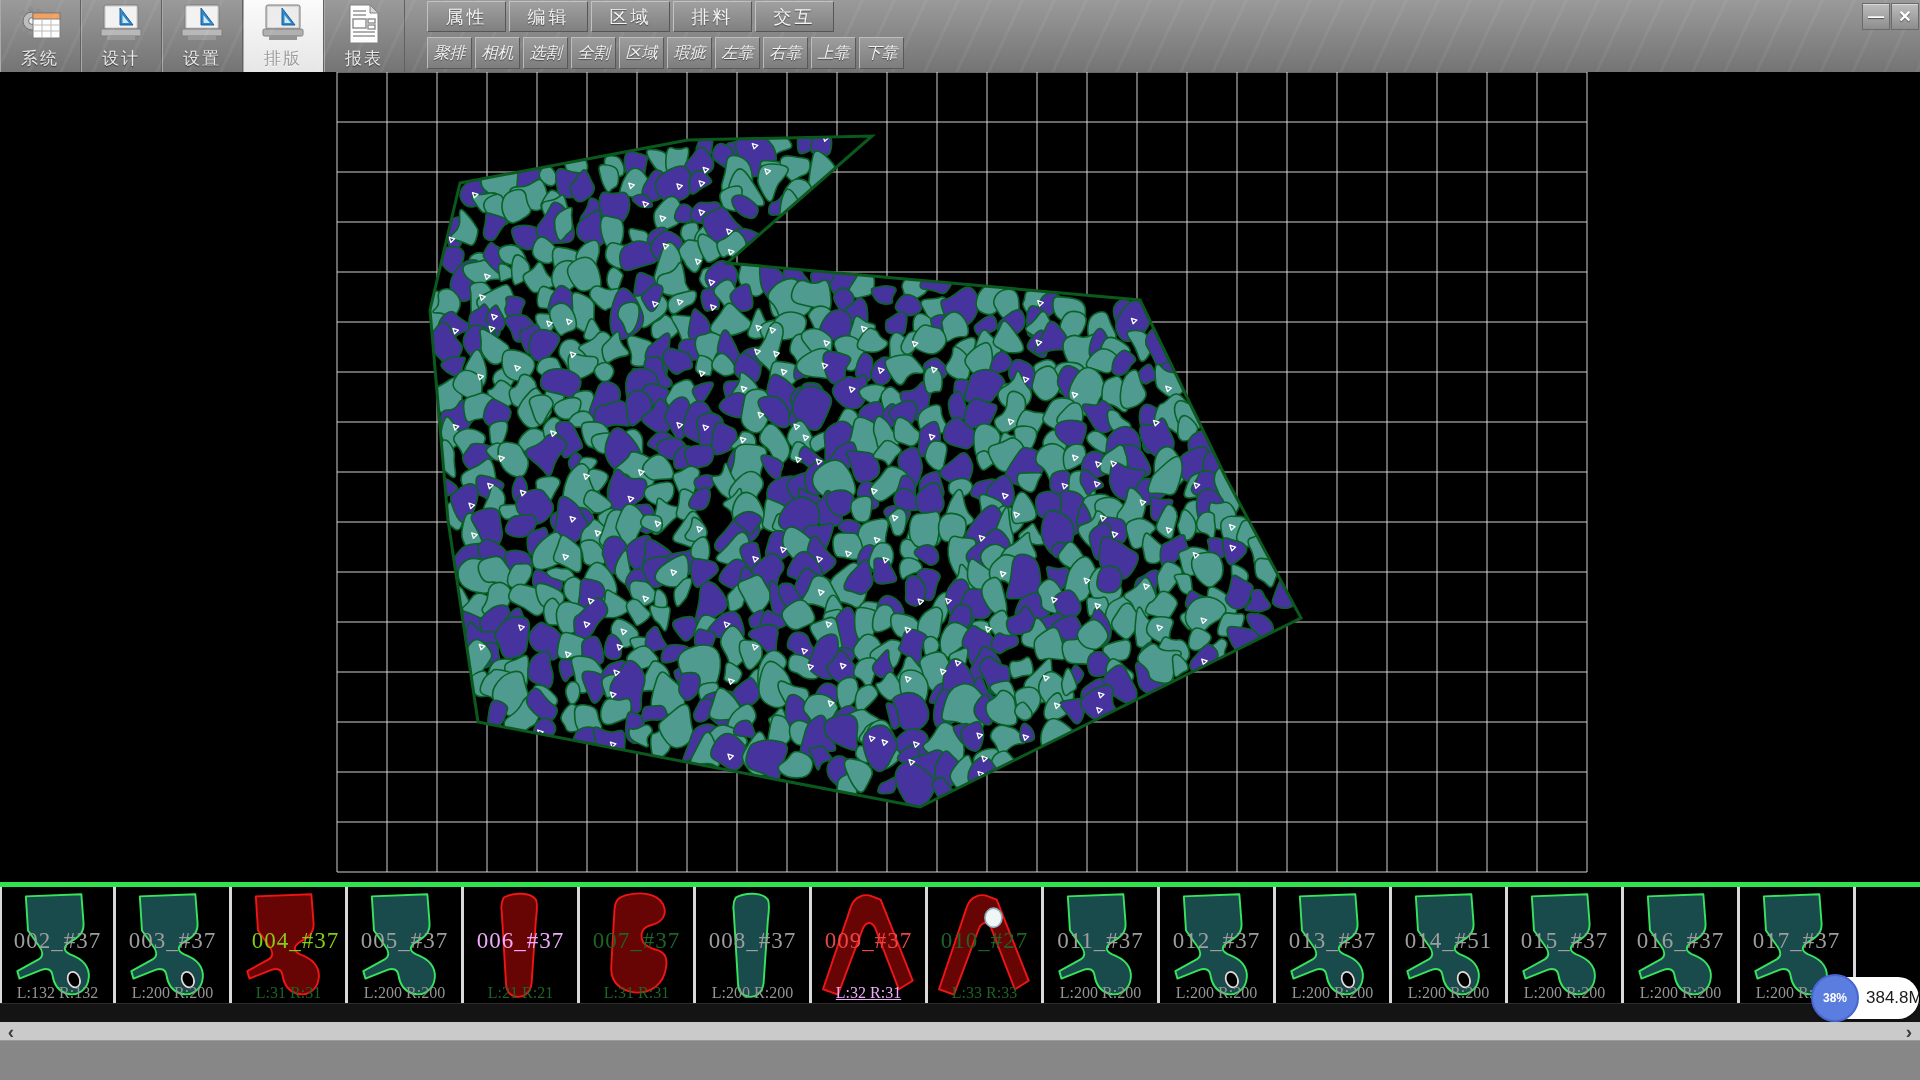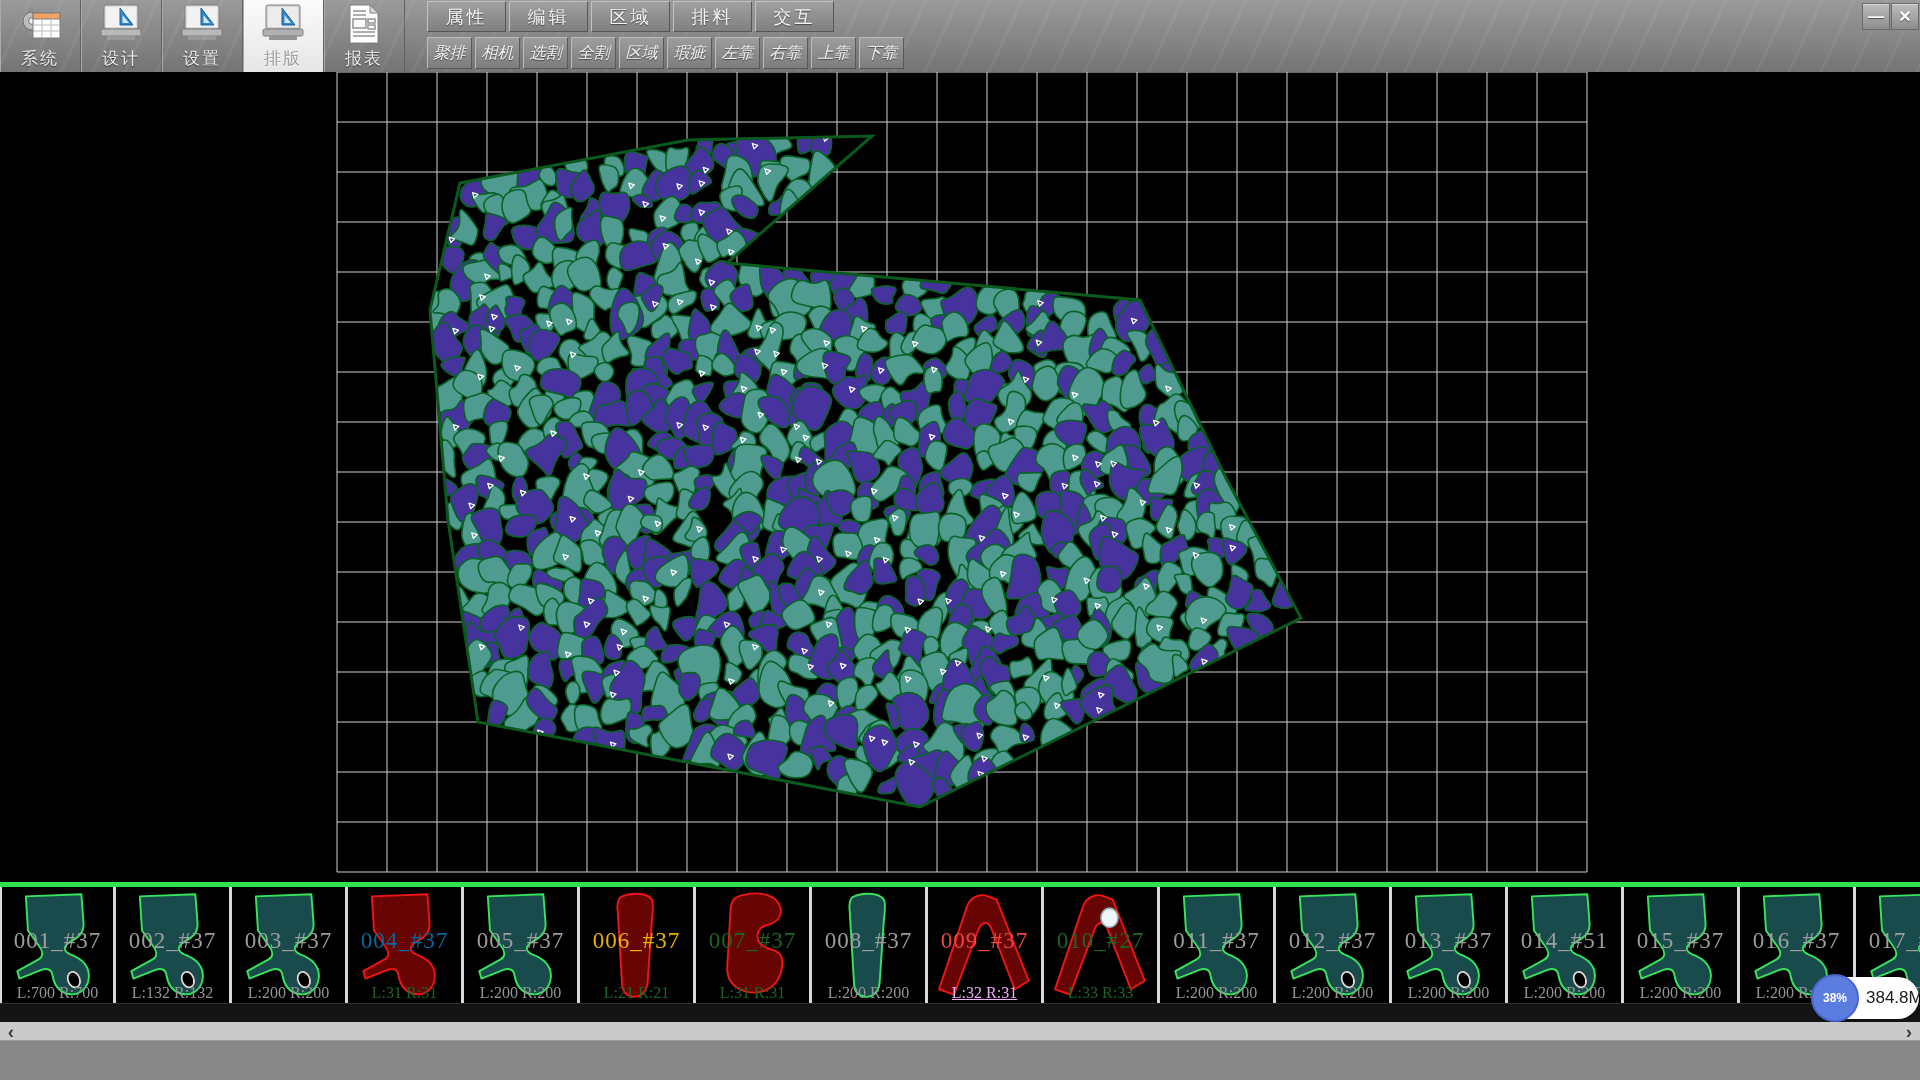--- a/index.html
+++ b/index.html
@@ -992,58 +992,50 @@
     </svg>
   </div>
 
   <div class="strip-line" style="background: rgb(47, 226, 78);"></div>
   <div class="strip" id="strip">
       <div class="cell">
         <svg viewBox="0 0 100 104">
           <path d="M18,6 L70,4 L72,30 C73,41 67,44 59,49 C53,53 53,57 59,60 C70,64 78,70 77,82 C76,94 66,100 56,97 C47,94 44,87 43,80 C42,74 38,73 32,75 L12,83 L10,76 L30,65 C35,62 34,57 30,52 L20,38 Z" fill="#1a4b4c" stroke="#38e35c" stroke-width="1.8" stroke-linejoin="round"></path>
           <ellipse cx="63" cy="84" rx="5.5" ry="7.5" transform="rotate(-22 63 84)" fill="#000" stroke="#e9d9d9" stroke-width="1.6"></ellipse>
         </svg>
-        <div class="t-label" style="color: rgb(158, 158, 158);">001_#37</div>
-        <div class="t-lr" style="color: rgb(148, 148, 148);">L:700 R:700</div>
+        <div class="t-label" style="color: rgb(158, 158, 158);">002_#37</div>
+        <div class="t-lr" style="color: rgb(148, 148, 148);">L:132 R:132</div>
       </div>
       <div class="cell">
         <svg viewBox="0 0 100 104">
           <path d="M18,6 L70,4 L72,30 C73,41 67,44 59,49 C53,53 53,57 59,60 C70,64 78,70 77,82 C76,94 66,100 56,97 C47,94 44,87 43,80 C42,74 38,73 32,75 L12,83 L10,76 L30,65 C35,62 34,57 30,52 L20,38 Z" fill="#1a4b4c" stroke="#38e35c" stroke-width="1.8" stroke-linejoin="round"></path>
           <ellipse cx="63" cy="84" rx="5.5" ry="7.5" transform="rotate(-22 63 84)" fill="#000" stroke="#e9d9d9" stroke-width="1.6"></ellipse>
         </svg>
-        <div class="t-label" style="color: rgb(158, 158, 158);">002_#37</div>
-        <div class="t-lr" style="color: rgb(148, 148, 148);">L:132 R:132</div>
-      </div>
-      <div class="cell">
-        <svg viewBox="0 0 100 104">
-          <path d="M18,6 L70,4 L72,30 C73,41 67,44 59,49 C53,53 53,57 59,60 C70,64 78,70 77,82 C76,94 66,100 56,97 C47,94 44,87 43,80 C42,74 38,73 32,75 L12,83 L10,76 L30,65 C35,62 34,57 30,52 L20,38 Z" fill="#1a4b4c" stroke="#38e35c" stroke-width="1.8" stroke-linejoin="round"></path>
-          <ellipse cx="63" cy="84" rx="5.5" ry="7.5" transform="rotate(-22 63 84)" fill="#000" stroke="#e9d9d9" stroke-width="1.6"></ellipse>
-        </svg>
         <div class="t-label" style="color: rgb(158, 158, 158);">003_#37</div>
         <div class="t-lr" style="color: rgb(148, 148, 148);">L:200 R:200</div>
       </div>
       <div class="cell">
         <svg viewBox="0 0 100 104">
           <path d="M18,6 L70,4 L72,30 C73,41 67,44 59,49 C53,53 53,57 59,60 C70,64 78,70 77,82 C76,94 66,100 56,97 C47,94 44,87 43,80 C42,74 38,73 32,75 L12,83 L10,76 L30,65 C35,62 34,57 30,52 L20,38 Z" fill="#670505" stroke="#ef1515" stroke-width="1.8" stroke-linejoin="round"></path>
         </svg>
-        <div class="t-label" style="color: #0369a1;">004_#37</div>
+        <div class="t-label" style="color: #84cc16; padding-left: 7px;">004_#37</div>
         <div class="t-lr" style="color: rgb(29, 100, 39);">L:31 R:31</div>
       </div>
       <div class="cell">
         <svg viewBox="0 0 100 104">
           <path d="M18,6 L70,4 L72,30 C73,41 67,44 59,49 C53,53 53,57 59,60 C70,64 78,70 77,82 C76,94 66,100 56,97 C47,94 44,87 43,80 C42,74 38,73 32,75 L12,83 L10,76 L30,65 C35,62 34,57 30,52 L20,38 Z" fill="#1a4b4c" stroke="#38e35c" stroke-width="1.8" stroke-linejoin="round"></path>
         </svg>
         <div class="t-label" style="color: rgb(158, 158, 158);">005_#37</div>
         <div class="t-lr" style="color: rgb(148, 148, 148);">L:200 R:200</div>
       </div>
       <div class="cell">
         <svg viewBox="0 0 100 104">
           <path d="M33,7 C42,2 58,2 63,9 C65,13 64,20 63,28 L59,87 C58,97 51,101 45,100 C38,99 35,94 35,87 L31,20 C30,13 31,10 33,7 Z" fill="#670505" stroke="#ef1515" stroke-width="1.8" stroke-linejoin="round"></path>
         </svg>
-        <div class="t-label" style="color: #eab308;">006_#37</div>
+        <div class="t-label" style="color: #f0abfc;">006_#37</div>
         <div class="t-lr" style="color: rgb(29, 100, 39);">L:21 R:21</div>
       </div>
       <div class="cell">
         <svg viewBox="0 0 100 104">
           <path d="M38,5 C58,0 73,6 75,18 C76,26 70,31 62,33 C54,35 52,41 54,47 C56,53 64,55 70,57 C77,60 78,68 75,78 C71,92 56,99 42,95 C28,91 24,82 25,70 L28,18 C29,9 32,7 38,5 Z" fill="#670505" stroke="#ef1515" stroke-width="1.8" stroke-linejoin="round"></path>
         </svg>
         <div class="t-label" style="color: rgb(29, 100, 39);">007_#37</div>
         <div class="t-lr" style="color: rgb(29, 100, 39);">L:31 R:31</div>
       </div>
       <div class="cell">

